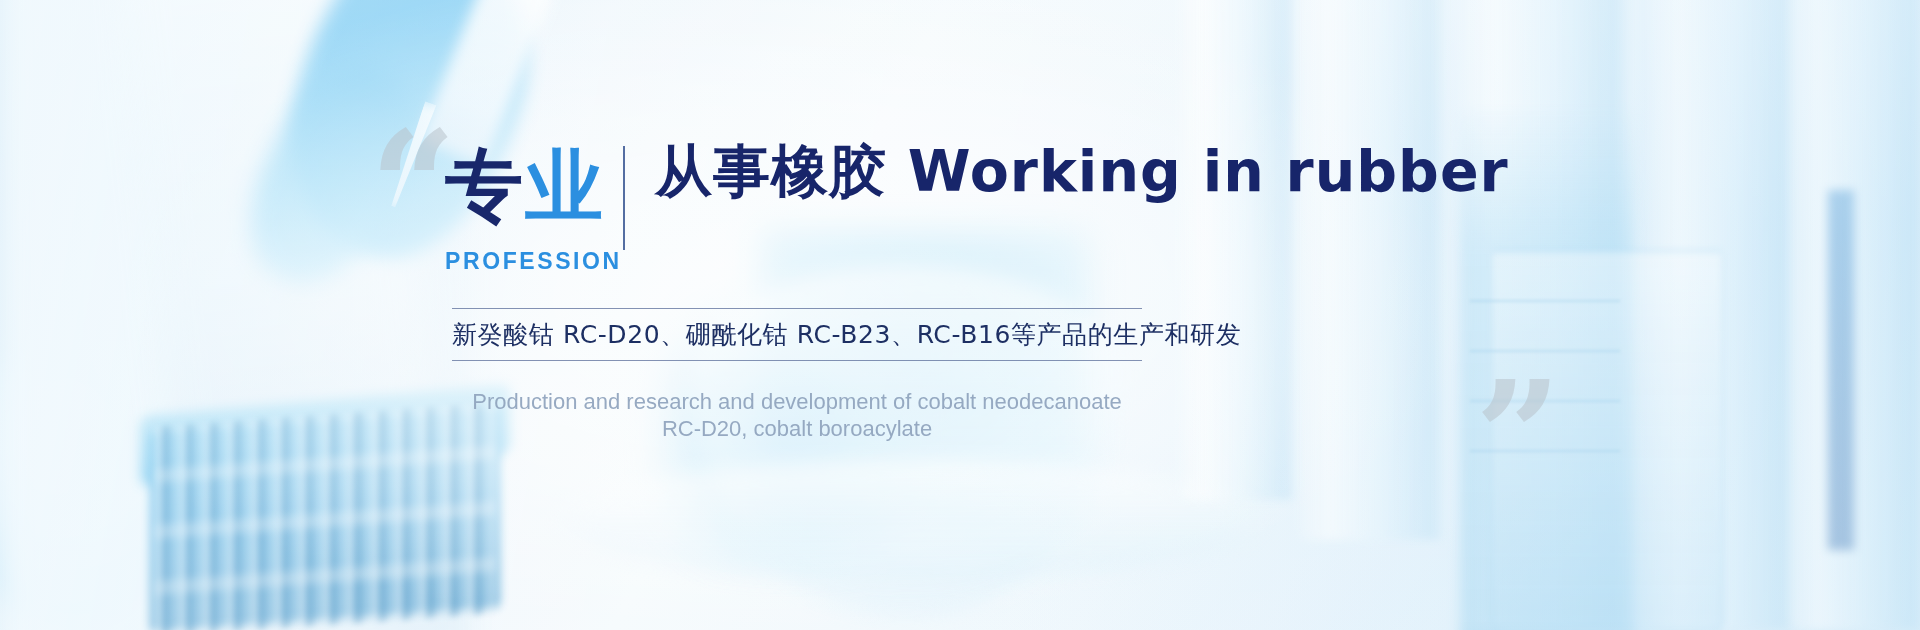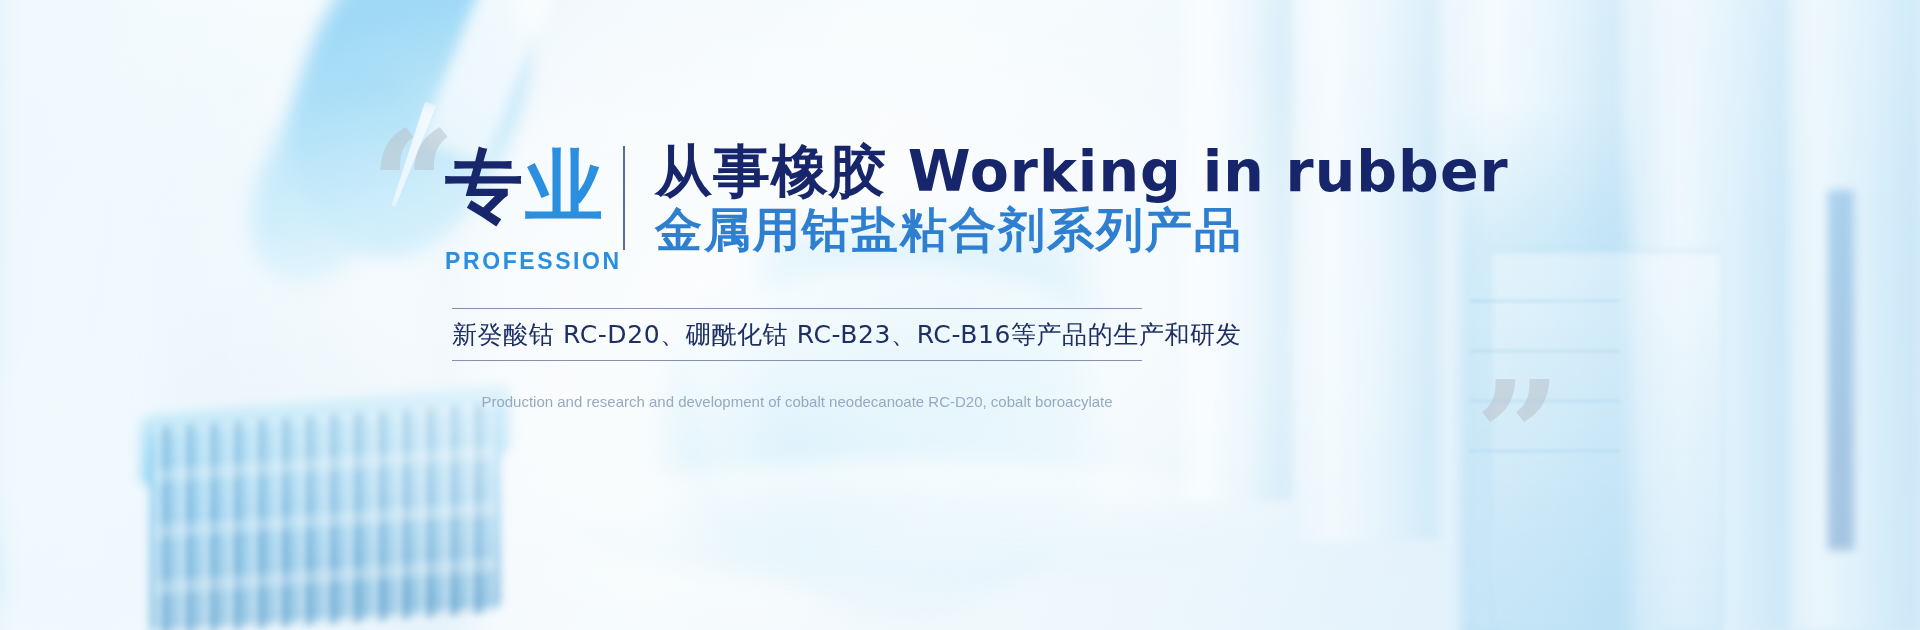--- a/index.html
+++ b/index.html
@@ -141,21 +141,21 @@
     line-height:60px;white-space:nowrap;}
 
   
   .sub-wrap{position:absolute;left:452px;top:308px;width:690px;}
   .rule{height:1px;background:#5b6d99;opacity:.75;}
   .sub-cn{font-family:"DejaVu Sans","Liberation Sans",sans-serif;
     font-size:25px;color:#1d2f63;letter-spacing:.6px;text-align:center;
     line-height:44px;padding:4px 0 3px 0;white-space:nowrap;}
 
   .sub-en{position:absolute;left:452px;top:388px;width:690px;text-align:center;
-    font-family:"Liberation Sans",sans-serif;font-size:15px;color:#8fa3bd;
+    font-family:"Liberation Sans",sans-serif;font-size:22px;color:#8fa3bd;
     line-height:27px;opacity:.92;}
 </style>
 </head>
 <body>
 
 <div id="stage">
 
   <div class="bg-base"></div>
   <div class="bg-layer">
     <div class="bottle"></div>
@@ -202,21 +202,20 @@
 
       <div class="logo">
         <span class="logo-cn"><span class="ch1">专</span><span class="ch2">业</span></span>
         <span class="logo-en">PROFESSION</span>
       </div>
 
       <div class="divider"></div>
 
       <div class="titles">
         <div class="title-1">从事橡胶 Working in rubber</div>
-        <div class="title-2">金属用钴盐粘合剂系列产品</div>
       </div>
 
     </div>
 
     <div class="sub-wrap">
       <div class="rule"></div>
       <div class="sub-cn">新癸酸钴 RC-D20、硼酰化钴 RC-B23、RC-B16等产品的生产和研发</div>
       <div class="rule"></div>
     </div>
 

